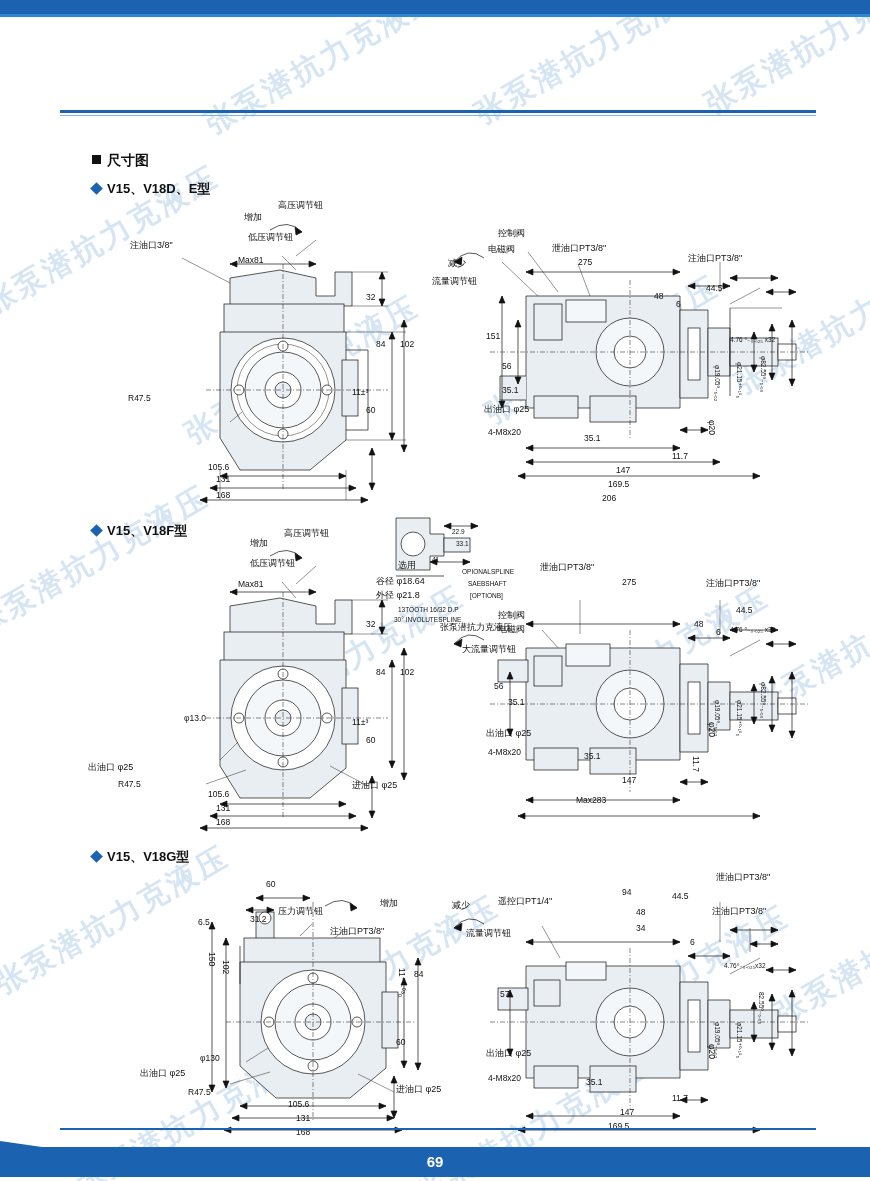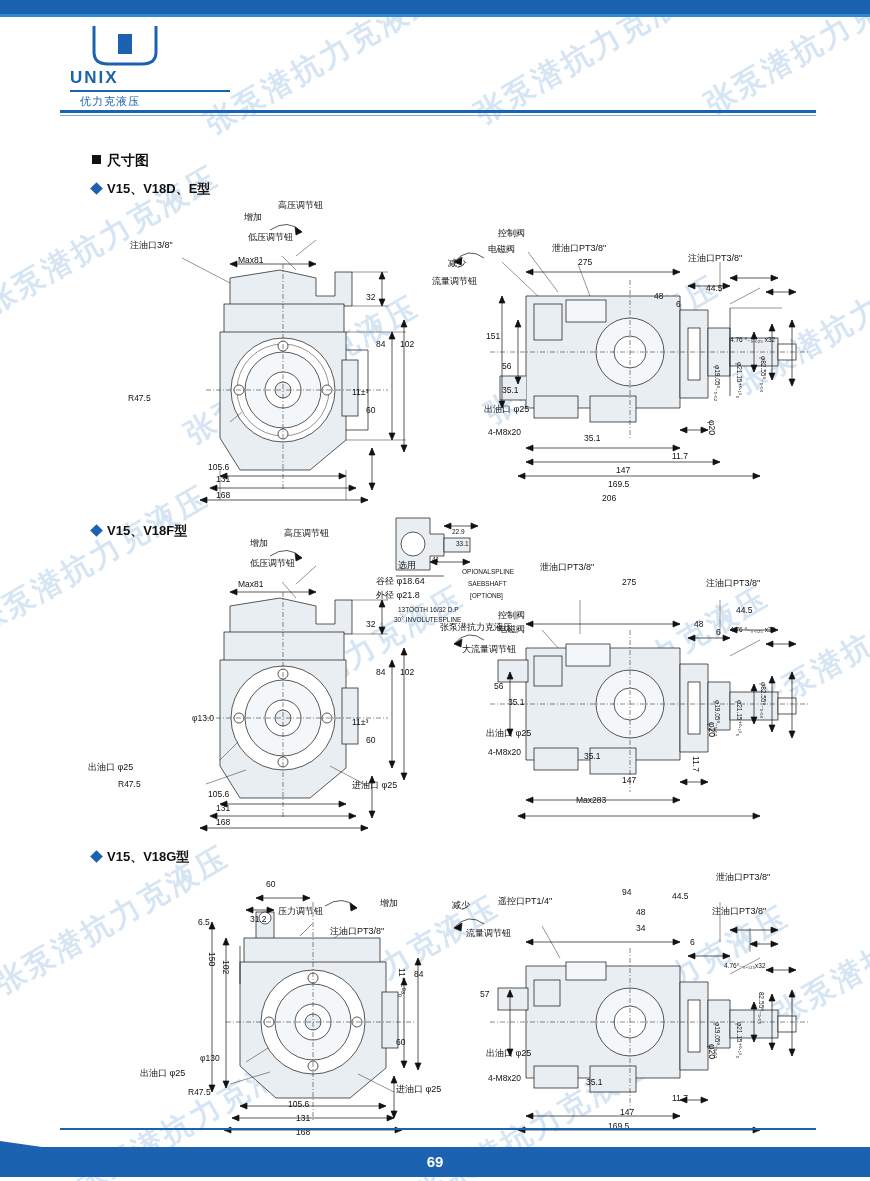--- a/index.html
+++ b/index.html
@@ -79,33 +79,20 @@
   <div class="wm" style="left:-20px;top:900px;">张泵潜抗力克液压</div>
   <div class="wm" style="left:250px;top:950px;">张泵潜抗力克液压</div>
   <div class="wm" style="left:540px;top:960px;">张泵潜抗力克液压</div>
   <div class="wm" style="left:760px;top:930px;">张泵潜抗力克液压</div>
   <div class="wm" style="left:60px;top:1100px;">张泵潜抗力克液压</div>
   <div class="wm" style="left:400px;top:1110px;">张泵潜抗力克液压</div>
 
   <div class="hdr-bar"></div>
   <div class="hdr-bar2"></div>
 
-  <div class="logo-box">
-    <div class="logo-mark">
-      <svg width="74" height="46" viewBox="0 0 74 46">
-        <path d="M6 4 L6 30 Q6 42 20 42 L54 42 Q68 42 68 30 L68 4" fill="none" stroke="#1b63b0" stroke-width="3"></path>
-        <rect x="30" y="6" width="14" height="26" fill="#1b63b0"></rect>
-        <path d="M30 6 L44 6 L44 12 L30 12 Z" fill="#ffffff"></path>
-        <rect x="32" y="14" width="10" height="18" fill="#1b63b0"></rect>
-      </svg>
-    </div>
-    <div class="logo-text">UNIX</div>
-    <div class="logo-underline"></div>
-    <div class="logo-sub">优力克液压</div>
-  </div>
 
   <div class="hdr-rule"></div>
   <div class="hdr-rule2"></div>
 
   <div class="sec-title" style="left:92px;top:152px;text-align:center;">
     <span class="sq"></span><span>尺寸图</span>
   </div>
 
   <div class="sub-title" style="left:92px;top:180px;">
     <span class="dia"></span><span>V15、V18D、E型</span>
@@ -352,21 +339,21 @@
   </div>
   <div class="lbl cn" style="left:250px;top:538px;">增加</div>
   <div class="lbl cn" style="left:284px;top:528px;">高压调节钮</div>
   <div class="lbl cn" style="left:250px;top:558px;">低压调节钮</div>
   <div class="lbl" style="left:238px;top:580px;">Max81</div>
   <div class="lbl" style="left:366px;top:620px;">32</div>
   <div class="lbl" style="left:376px;top:668px;">84</div>
   <div class="lbl" style="left:400px;top:668px;">102</div>
   <div class="lbl" style="left:352px;top:718px;">11±³</div>
   <div class="lbl" style="left:366px;top:736px;">60</div>
-  <div class="lbl" style="left:192px;top:714px;">φ13.0</div>
+  <div class="lbl" style="left:184px;top:714px;">φ13.0</div>
   <div class="lbl cn" style="left:88px;top:762px;">出油口 φ25</div>
   <div class="lbl" style="left:118px;top:780px;">R47.5</div>
   <div class="lbl" style="left:208px;top:790px;">105.6</div>
   <div class="lbl" style="left:216px;top:804px;">131</div>
   <div class="lbl" style="left:216px;top:818px;">168</div>
   <div class="lbl cn" style="left:352px;top:780px;">进油口 φ25</div>
 
   <div class="dwg" style="left:386px;top:512px;width:120px;height:70px;">
     <svg width="120" height="70" viewBox="0 0 120 70">
       <path class="fillgray" d="M10 6 L44 6 L44 22 L58 22 L58 44 L44 44 L44 58 L10 58 Z"></path>
@@ -631,21 +618,21 @@
   <div class="lbl cn" style="left:452px;top:900px;">减少</div>
   <div class="lbl cn" style="left:466px;top:928px;">流量调节钮</div>
   <div class="lbl cn" style="left:498px;top:896px;">遥控口PT1/4"</div>
   <div class="lbl cn" style="left:716px;top:872px;">泄油口PT3/8"</div>
   <div class="lbl cn" style="left:712px;top:906px;">注油口PT3/8"</div>
   <div class="lbl" style="left:622px;top:888px;">94</div>
   <div class="lbl" style="left:672px;top:892px;">44.5</div>
   <div class="lbl" style="left:636px;top:908px;">48</div>
   <div class="lbl" style="left:636px;top:924px;">34</div>
   <div class="lbl" style="left:690px;top:938px;">6</div>
-  <div class="lbl" style="left:480px;top:990px;">57</div>
+  <div class="lbl" style="left:500px;top:990px;">57</div>
   <div class="lbl cn" style="left:486px;top:1048px;">出油口 φ25</div>
   <div class="lbl" style="left:488px;top:1074px;">4-M8x20</div>
   <div class="lbl" style="left:586px;top:1078px;">35.1</div>
   <div class="lbl v" style="left:706px;top:1044px;">φ20</div>
   <div class="lbl" style="left:672px;top:1094px;">11.7</div>
   <div class="lbl" style="left:620px;top:1108px;">147</div>
   <div class="lbl" style="left:608px;top:1122px;">169.5</div>
   <div class="lbl tiny" style="left:724px;top:962px;">4.76⁰₋₀.₀₂₅x32</div>
   <div class="lbl tiny v" style="left:714px;top:1022px;">φ19.05⁰₋₀.₀₂</div>
   <div class="lbl tiny v" style="left:736px;top:1022px;">φ21.15⁺⁰·¹⁵₀</div>

